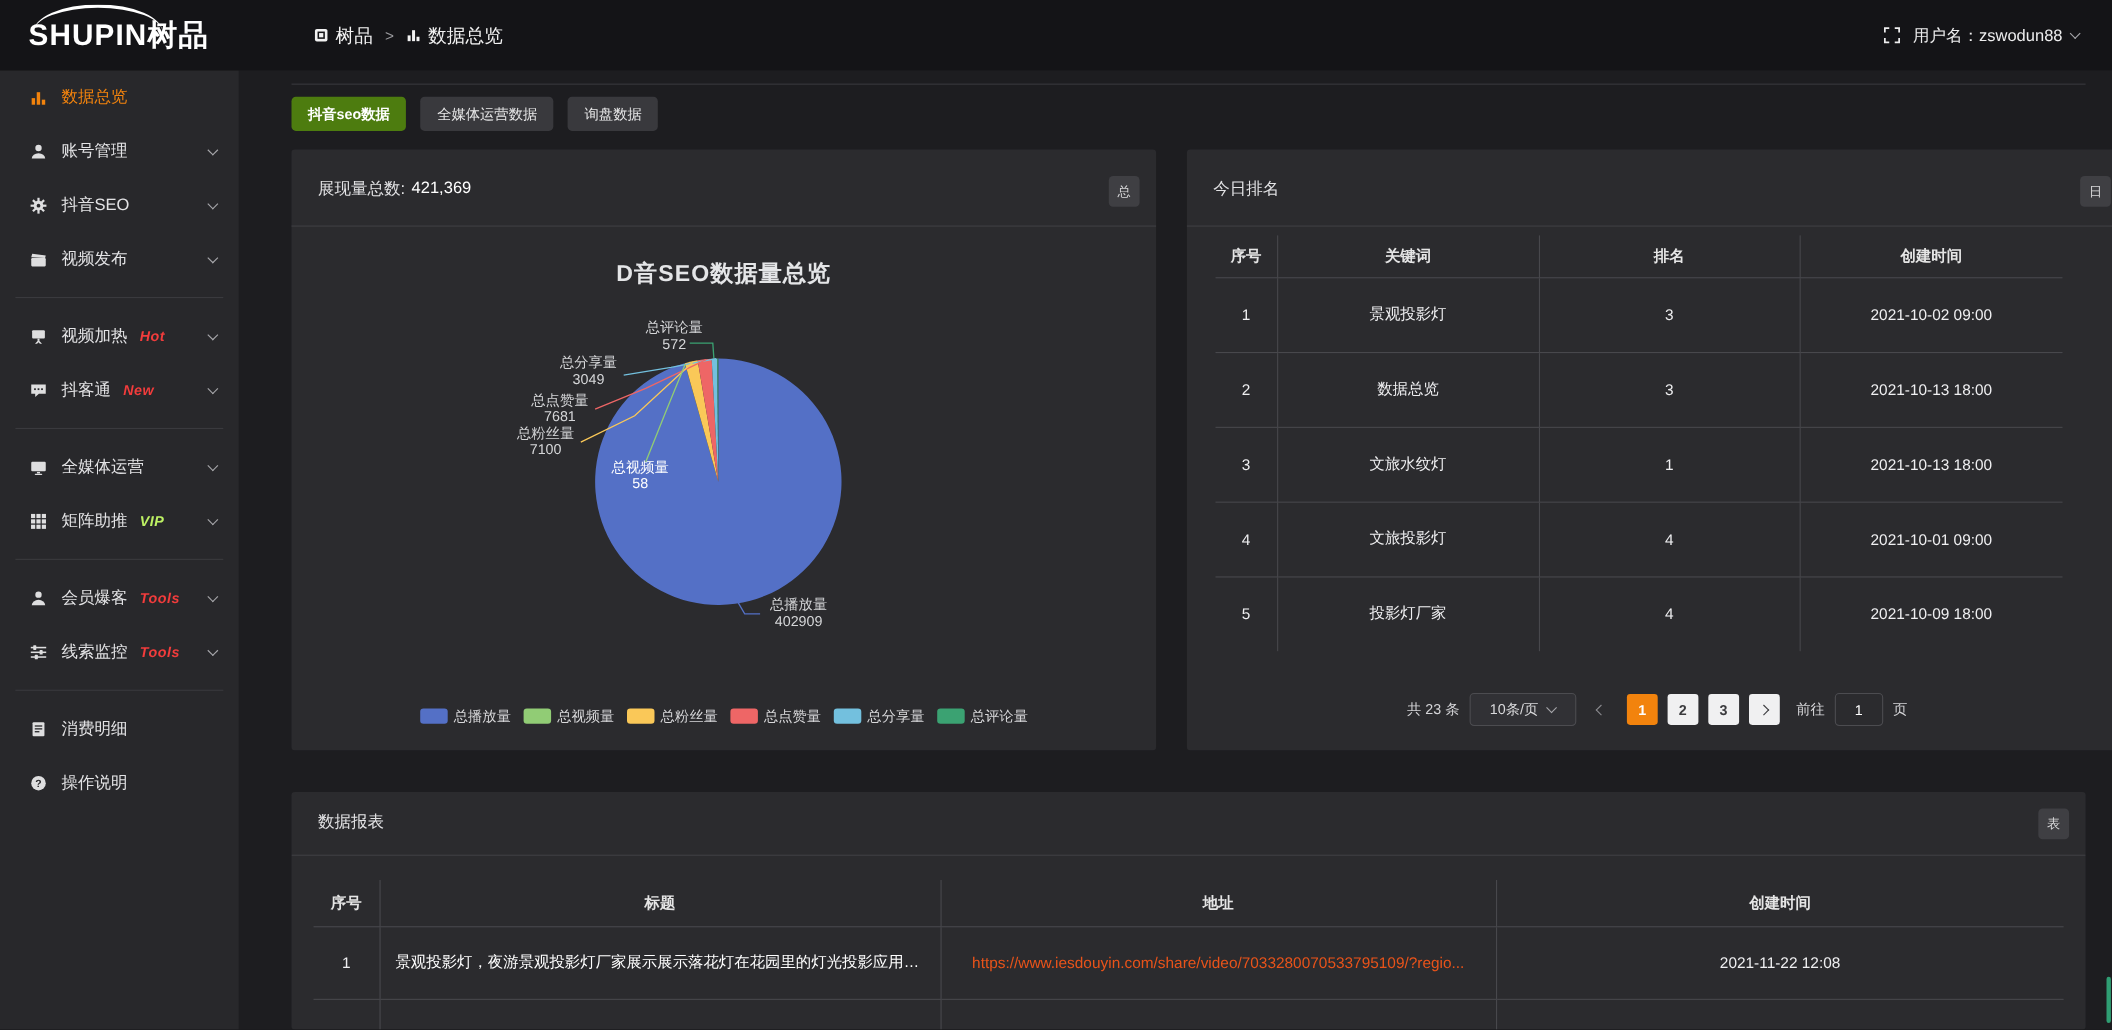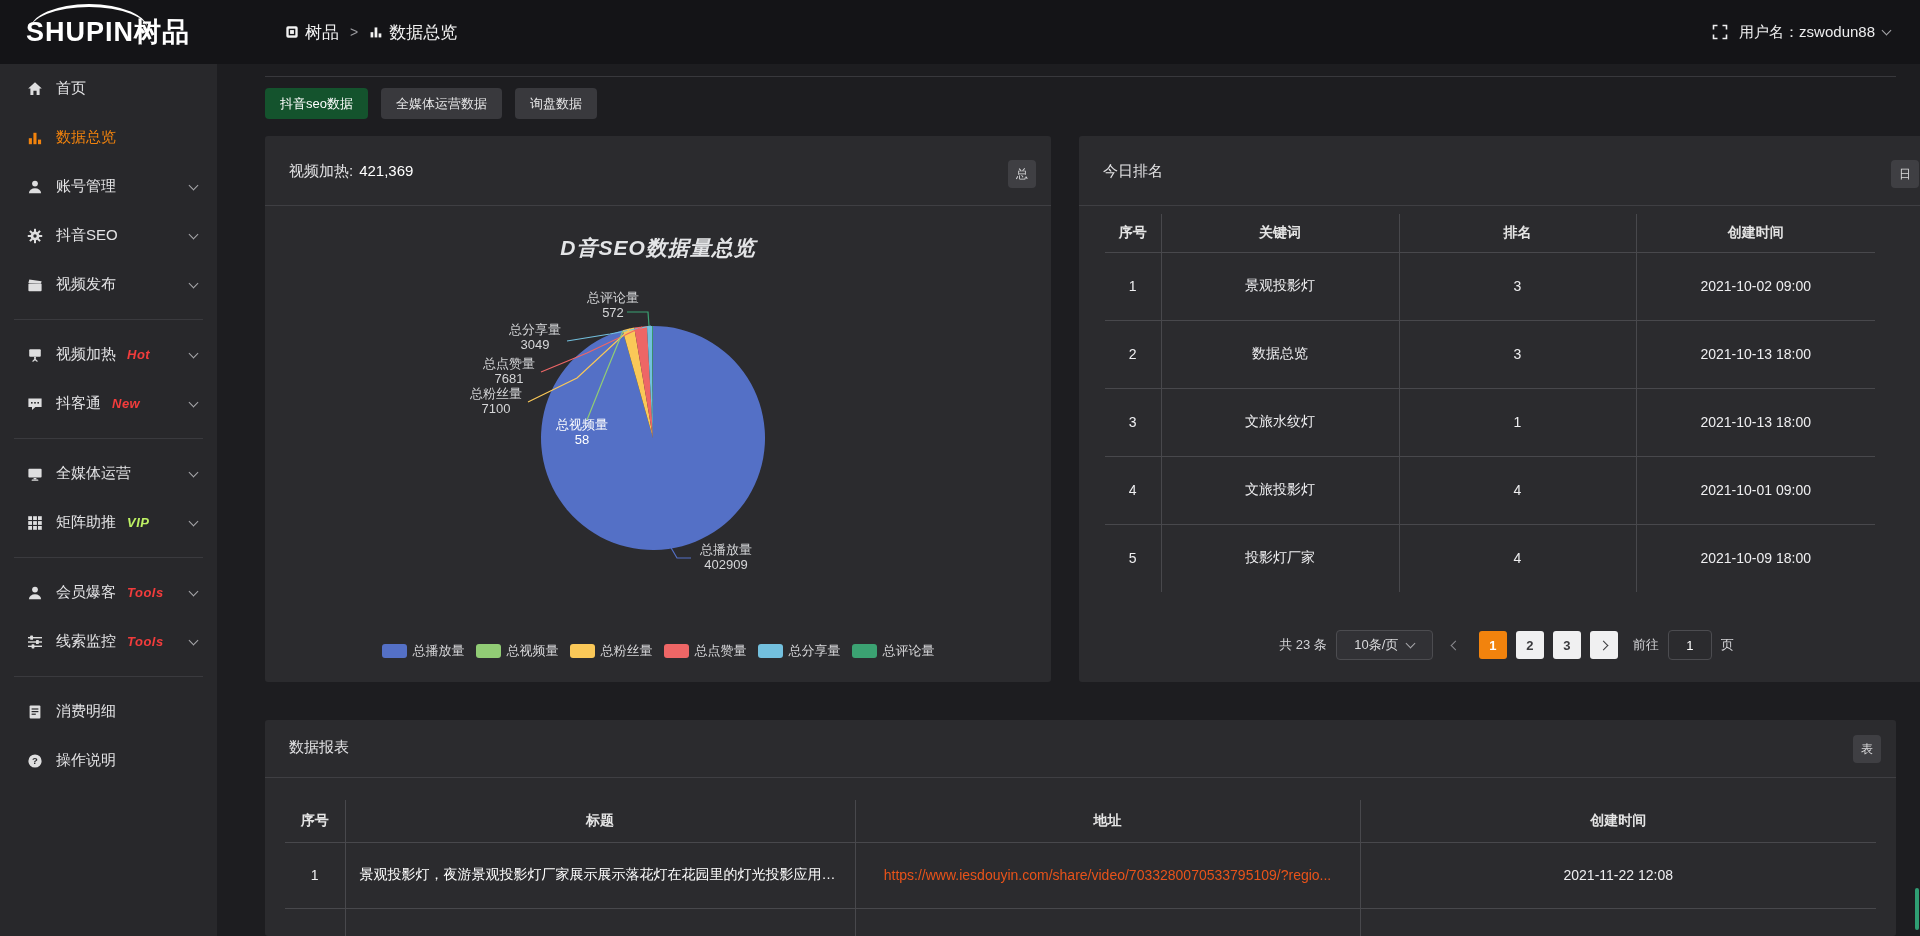--- a/index.html
+++ b/index.html
@@ -32,39 +32,39 @@
   .side-item.active .ico { color:#f2830d; }
   .side-badge { font-size:13px; font-weight:bold; font-style:italic; margin-left:11px; letter-spacing:.5px; }
   .side-item .chev { position:absolute; right:20px; }
   .side-divider { height:1px; background:#3a3a3e; margin:10px 14px; }
 
   
   .top-rule { position:absolute; left:265px; top:76px; width:1631px; height:1px; background:#38383c; }
   .tabs { position:absolute; left:265px; top:88px; display:flex; gap:13px; }
   .tab { height:31px; padding:0 15px; display:flex; align-items:center; font-size:13px;
     border-radius:4px; background:#39393d; color:#e8e8e9; cursor:pointer; }
-  .tab.active { background:#14532d; color:#fff; font-weight:normal; }
+  .tab.active { background:#4d7c0f; color:#fff; font-weight:bold; }
 
   .panel { position:absolute; background:#2b2b2e; border-radius:3px; }
   .panel-head { position:absolute; left:0; top:0; right:0; height:70px; border-bottom:1px solid #3f3f43; }
   .panel-title { position:absolute; left:24px; top:26px; font-size:15px; color:#e3e3e5; display:flex; gap:6px; }
   .panel-title .pt-val { color:#fff; }
   .mini-badge { position:absolute; right:15px; top:24px; width:28px; height:28px; border-radius:4px;
     background:#3f3f43; color:#d9d9db; font-size:12px; display:flex; align-items:center; justify-content:center; cursor:pointer; }
 
   #panel-overview { left:265px; top:136px; width:786px; height:546px; }
   #panel-ranking  { left:1079px; top:136px; width:855px; height:546px; }
   #panel-report   { left:265px; top:720px; width:1631px; height:216px; overflow:hidden; }
   #panel-report .panel-head { height:58px; }
   #panel-report .panel-title { top:18px; }
   #panel-report .mini-badge { top:15px; }
 
   
   .chart-title { position:absolute; left:0; top:98px; width:100%; text-align:center; color:#e4e5e7;
-    font-size:21px; font-weight:bold; letter-spacing:1px;font-style:italic; }
+    font-size:21px; font-weight:bold; letter-spacing:1px; }
   #pie-svg { position:absolute; left:0; top:0; }
   .pie-label { position:absolute; width:86px; text-align:center; color:#d5d6d8; font-size:13px; line-height:15px; }
   .pie-label.inpie { color:#fff; }
   .legend { position:absolute; left:0; right:0; top:506px; display:flex; justify-content:center; gap:11px; }
   .legend-item { display:flex; align-items:center; gap:6px; cursor:pointer; }
   .legend-swatch { width:25px; height:14px; border-radius:3px; }
   .legend-label { color:#d8d8da; font-size:13px; }
 
   
   table { border-collapse:collapse; table-layout:fixed; }
@@ -136,26 +136,20 @@
           </svg>
         </span>
       <span class="user-wrap">
         <span>用户名：zswodun88</span>
         <span class="chev"></span>
       </span>
     </div>
   </div>
 
   <div class="sidebar" id="sidebar">
-      <div class="side-item">
-        <svg class="ico" width="16" height="16" viewBox="0 0 16 16" fill="currentColor">
-          <path d="M8 1.2 14.8 7.4H12.6V14H9.6V9.8H6.4V14H3.4V7.4H1.2Z"></path>
-        </svg>
-        <span>首页</span>
-      </div>
       <div class="side-item active">
         <svg class="ico" width="16" height="16" viewBox="0 0 16 16" fill="currentColor">
           <rect x="1.8" y="8.2" width="3.1" height="6"></rect>
           <rect x="6.4" y="2.8" width="3.1" height="11.4"></rect>
           <rect x="11" y="9.6" width="3.1" height="4.6"></rect>
         </svg>
         <span>数据总览</span>
       </div>
       <div class="side-item">
         <svg class="ico" width="16" height="16" viewBox="0 0 16 16" fill="currentColor">
@@ -290,21 +284,21 @@
   <div class="top-rule"></div>
   <div class="tabs" id="tabs">
       <div class="tab active">抖音seo数据</div>
       <div class="tab">全媒体运营数据</div>
       <div class="tab">询盘数据</div>
     </div>
 
   <div class="panel" id="panel-overview">
     <div class="panel-head">
       <div class="panel-title">
-        <span>视频加热:</span>
+        <span>展现量总数:</span>
         <span class="pt-val">421,369</span>
       </div>
       <div class="mini-badge">总</div>
     </div>
     <div class="chart-title">D音SEO数据量总览</div>
 
     <svg id="pie-svg" width="786" height="546" viewBox="0 0 786 546">
       <g id="pie-slices">
           <path d="M 388 302 L 388.00 190.00 A 112 112 0 1 1 357.56 194.22 Z" fill="#5470c6"></path>
           <path d="M 388 302 L 357.56 194.22 A 112 112 0 0 1 357.65 194.19 Z" fill="#91cc75"></path>

